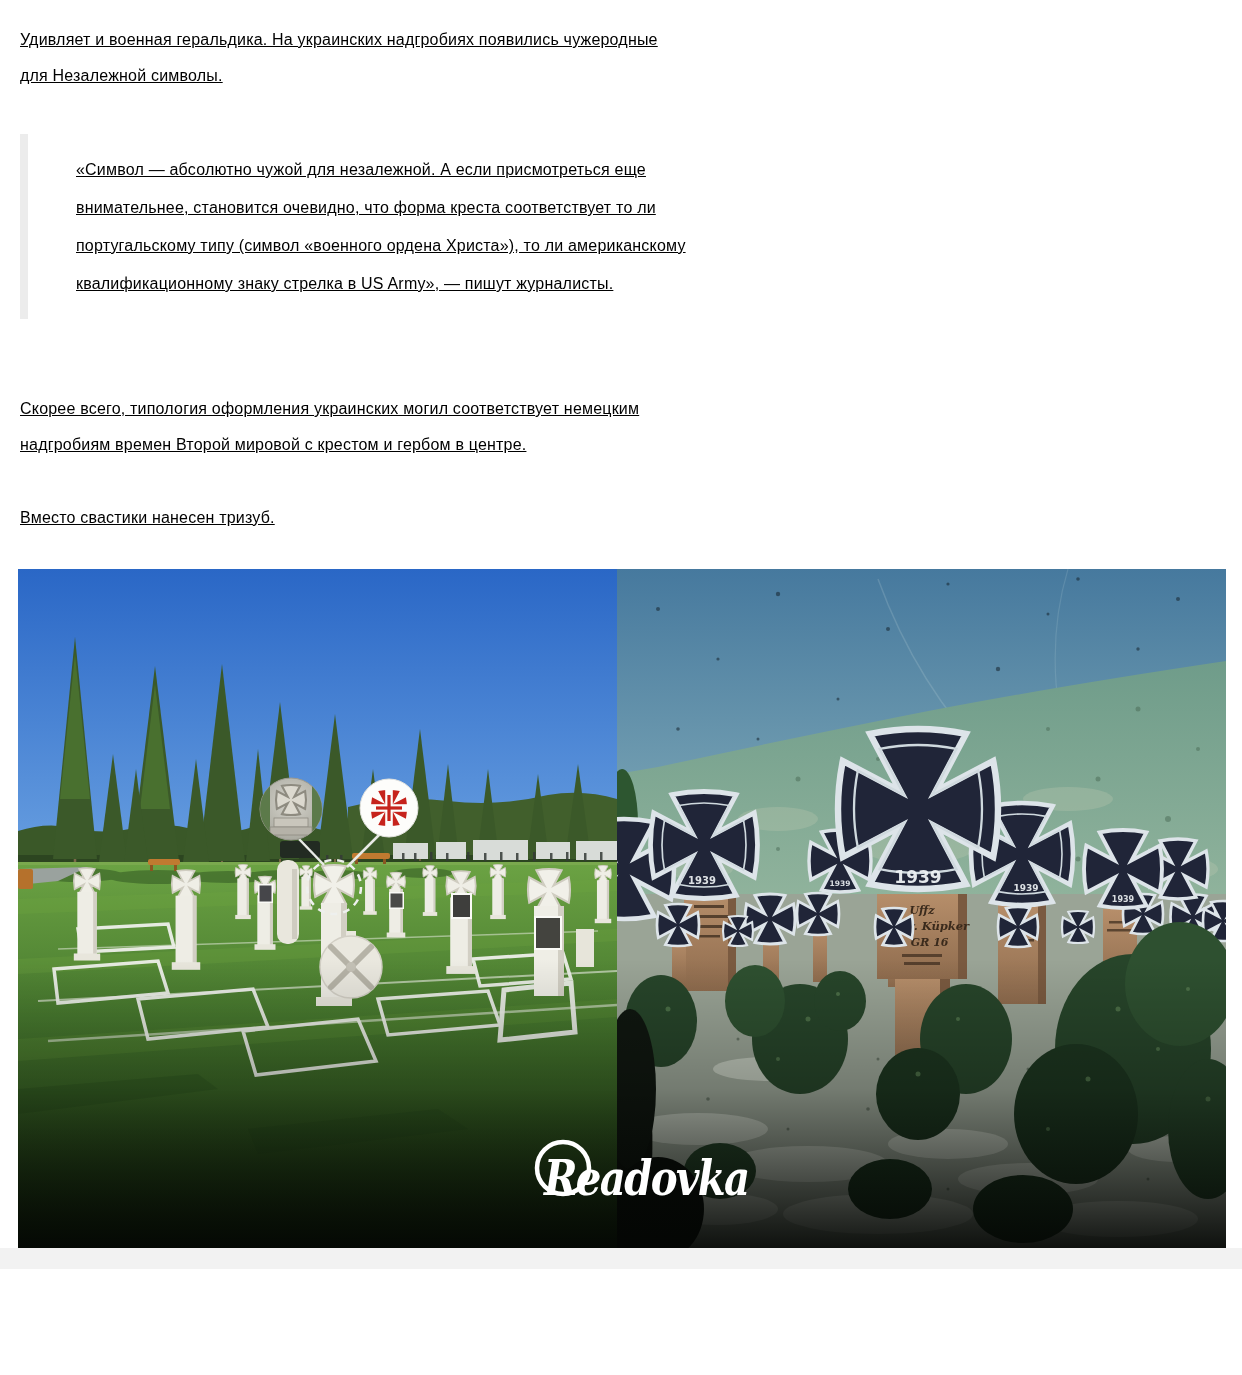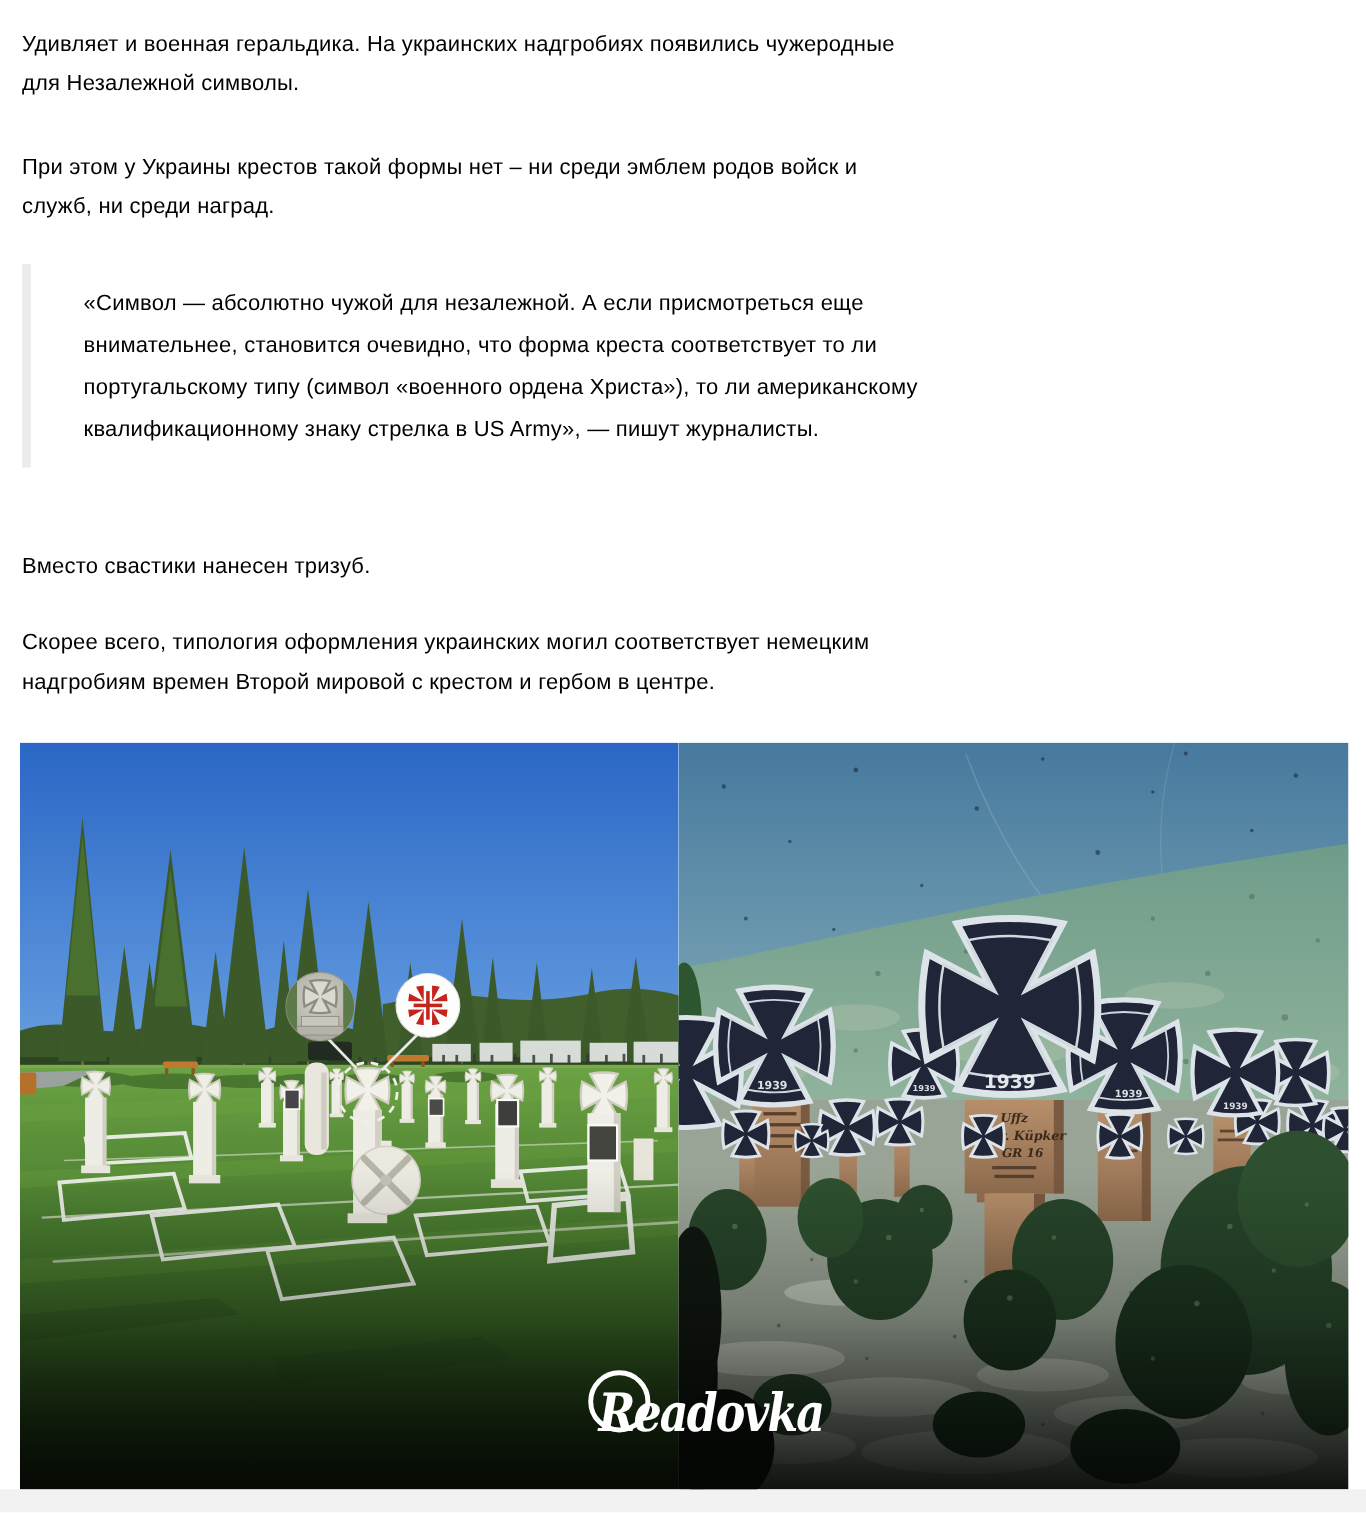--- a/index.html
+++ b/index.html
@@ -1,50 +1,48 @@
 <!DOCTYPE html>
 <html lang="ru"><head>
 <meta charset="utf-8">
 <style>
   html,body{margin:0;padding:0;background:#ffffff;}
   body{width:1242px;font-family:"Liberation Sans","DejaVu Sans",sans-serif;color:#000;}
   .content{padding:22px 20px 0 20px;}
-  .para{font-size:20px;line-height:36px;margin:0;white-space:pre-line;letter-spacing:.2px;}
+  .para{font-size:16px;line-height:36px;margin:0;white-space:pre-line;letter-spacing:.2px;text-decoration:underline;}
   .mb1{margin-bottom:40px;}
   .mb2{margin-bottom:34px;}
   .mb3{margin-bottom:37px;}
   .mb4{margin-bottom:33px;}
   blockquote{margin:0 0 72px 0;border-left:8px solid #ececec;padding:17px 20px 16px 48px;}
   blockquote .para{line-height:38px;margin:0;}
   figure{margin:0 0 0 -2px;width:1208px;height:679px;overflow:hidden;}
   figure svg{display:block;}
   .strip{height:21px;background:#f2f2f2;}
 </style>
 </head>
 <body>
 
 <div class="content">
 
   <p class="para mb1">Удивляет и военная геральдика. На украинских надгробиях появились чужеродные
 для Незалежной символы.</p>
 
-  <p class="para mb2">При этом у Украины крестов такой формы нет – ни среди эмблем родов войск и
-служб, ни среди наград.</p>
 
   <blockquote>
     <p class="para">«Символ — абсолютно чужой для незалежной. А если присмотреться еще
 внимательнее, становится очевидно, что форма креста соответствует то ли
 португальскому типу (символ «военного ордена Христа»), то ли американскому
 квалификационному знаку стрелка в US Army», — пишут журналисты.</p>
   </blockquote>
 
-  <p class="para mb4">Вместо свастики нанесен тризуб.</p>
-
   <p class="para mb3">Скорее всего, типология оформления украинских могил соответствует немецким
 надгробиям времен Второй мировой с крестом и гербом в центре.</p>
+
+  <p class="para mb4">Вместо свастики нанесен тризуб.</p>
 
   <figure>
   <svg width="1208" height="679" viewBox="0 0 1208 679" xmlns="http://www.w3.org/2000/svg">
     <defs>
       <linearGradient id="skyL" x1="0" y1="0" x2="0" y2="1">
         <stop offset="0" stop-color="#2a67c6"></stop>
             <stop offset="1" stop-color="#6ba2e2"></stop>
       </linearGradient>
       <linearGradient id="grassL" x1="0" y1="0" x2="0" y2="1">
         <stop offset="0" stop-color="#6ba243"></stop>

